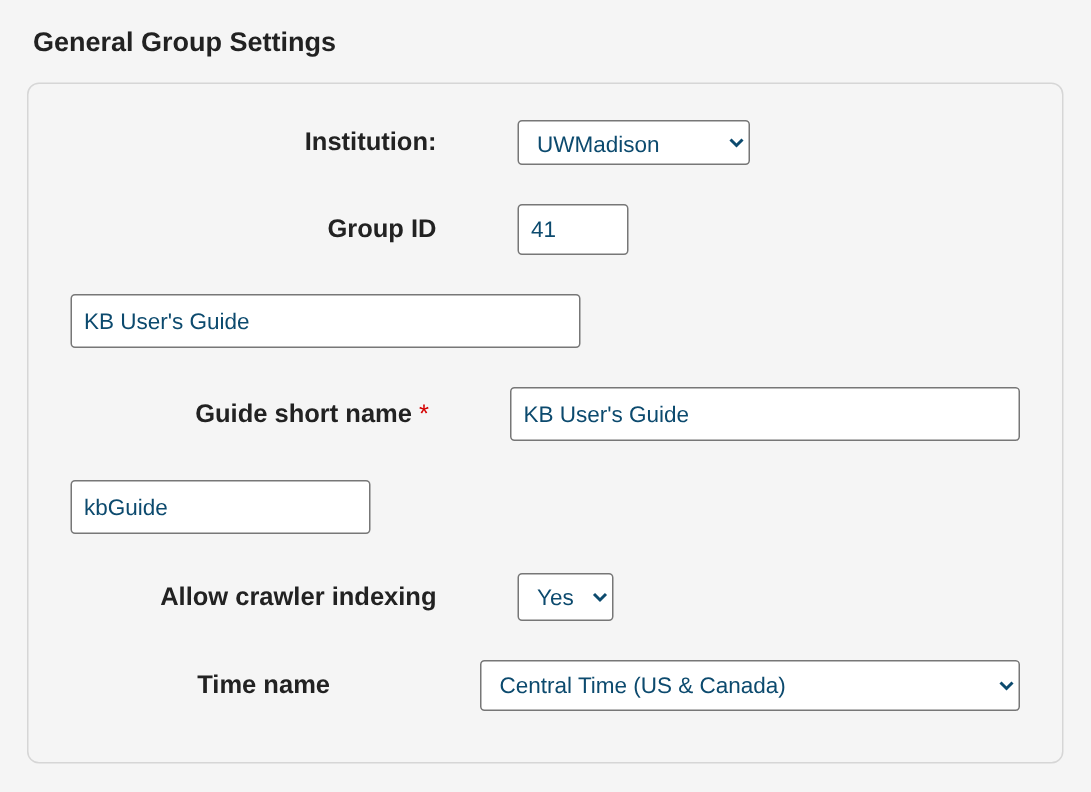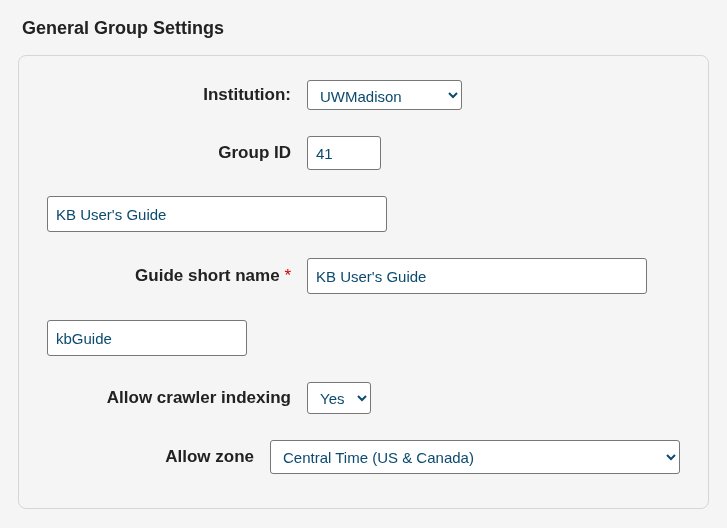--- a/index.html
+++ b/index.html
@@ -19,20 +19,21 @@
   .panel {
     border: 1px solid #d6d6d6;
     border-radius: 8px;
     background: #f5f5f5;
     padding: 24px 28px 34px 28px;
   }
   .row {
     display: flex;
     align-items: center;
     margin-bottom: 26px;
+    gap: 38px;
   }
   .row:last-child { margin-bottom: 0; }
   .label-col {
     width: 260px;
     text-align: right;
     font-weight: bold;
     font-size: 17px;
     padding-right: 16px;
     line-height: 1.3;
   }
@@ -56,21 +57,21 @@
     height: 34px;
   }
   .inp-full { width: 340px; height: 36px; }
   .inp-dir {
     width: 200px;
     background: #e6e6e6;
     border: 1px solid #888;
     height: 36px;
   }
   .sel-crawler { width: 64px; height: 32px; }
-  .sel-tz { width: 410px; height: 34px; }
+  .sel-tz { width: 360px; height: 34px; margin-left: 46px; }
 </style>
 </head>
 <body>
 
 <h1 class="page-title">General Group Settings</h1>
 
 <div class="panel">
 
   <div class="row">
     <div class="label-col">
@@ -120,21 +121,21 @@
     </div>
     <div class="field-col">
       <select class="sel-crawler">
         <option>Yes</option>
       </select>
     </div>
   </div>
 
   <div class="row">
     <div class="label-col">
-      <span>Allow zone</span>
+      <span>Time name</span>
     </div>
     <div class="field-col">
       <select class="sel-tz">
         <option>Central Time (US &amp; Canada)</option>
       </select>
     </div>
   </div>
 
 </div>
 

